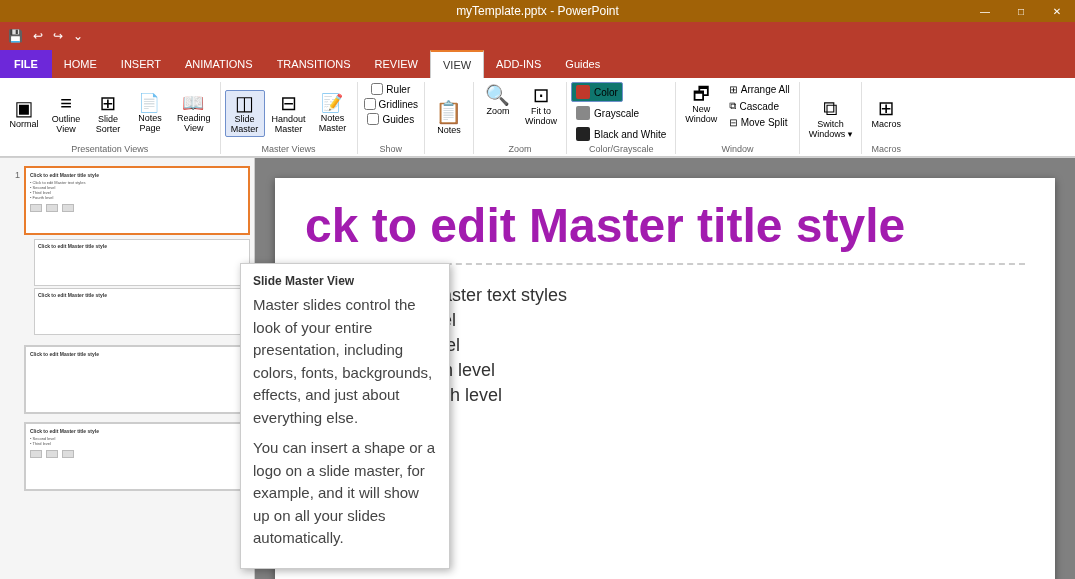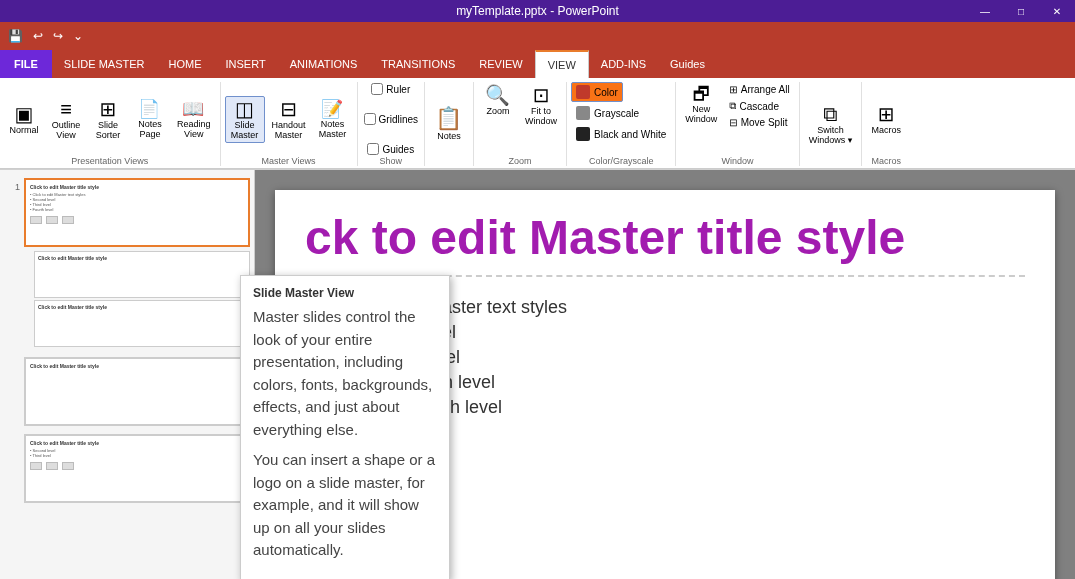--- a/index.html
+++ b/index.html
@@ -1,20 +1,20 @@
 <!DOCTYPE html>
 <html><head>
   <meta charset="utf-8">
   <style>
     * { box-sizing: border-box; margin: 0; padding: 0; }
     body { font-family: 'Segoe UI', Arial, sans-serif; font-size: 11px; background: #f0f0f0; overflow: hidden; }
 
     
     #title-bar {
-      background: #4c1d95;
+      background: #a16207;
       color: white;
       height: 22px;
       display: flex;
       align-items: center;
       justify-content: center;
       font-size: 12px;
       position: relative;
     }
     #title-bar-controls { position: absolute; right: 0; display: flex; }
     #title-bar-controls span { width: 36px; height: 22px; display: flex; align-items: center; justify-content: center; cursor: pointer; font-size: 10px; color: white; }
@@ -105,37 +105,37 @@
       border: 1px solid transparent;
       border-radius: 2px;
       background: transparent;
       font-size: 10px;
       min-width: 40px;
     }
     .ribbon-btn-icon { font-size: 20px; line-height: 1; margin-bottom: 1px; }
     .ribbon-btn-label { font-size: 9px; text-align: center; white-space: nowrap; }
 
     
-    .show-group { display: flex; flex-direction: column; gap: 16px; }
+    .show-group { display: flex; flex-direction: column; gap: 1px; }
     .show-item { display: flex; align-items: center; gap: 3px; font-size: 10px; cursor: pointer; padding: 1px 2px; }
     .show-item input { width: 12px; height: 12px; }
 
     
     .color-group { display: flex; flex-direction: column; gap: 1px; }
     .color-btn {
       display: flex;
       align-items: center;
       gap: 4px;
       padding: 2px 4px;
       cursor: pointer;
       border: 1px solid transparent;
       border-radius: 2px;
       font-size: 10px;
     }
-    .color-btn.active { background: #f97316; border-color: #7090cc; }
+    .color-btn.active { background: #0f766e; border-color: #7090cc; }
     .color-swatch { width: 14px; height: 14px; border-radius: 2px; }
     .window-btn { display: flex; align-items: center; gap: 3px; font-size: 10px; cursor: pointer; padding: 1px 4px; border: 1px solid transparent; border-radius: 2px; }
 
     
     .slide-master-btn {
       background: #e0e8f8 !important;
       border: 1px solid #7090cc !important;
     }
 
     
@@ -239,21 +239,20 @@
   <button class="qa-btn">💾</button>
   <button class="qa-btn">↩</button>
   <button class="qa-btn">↪</button>
   <button class="qa-btn">⌄</button>
 </div>
 
 <div id="ribbon">
 
   <div id="ribbon-tabs">
     <button class="ribbon-tab file-tab">FILE</button>
-    <button class="ribbon-tab">SLIDE MASTER</button>
     <button class="ribbon-tab">HOME</button>
     <button class="ribbon-tab">INSERT</button>
     <button class="ribbon-tab">ANIMATIONS</button>
     <button class="ribbon-tab">TRANSITIONS</button>
     <button class="ribbon-tab">REVIEW</button>
     <button class="ribbon-tab active">VIEW</button>
     <button class="ribbon-tab">ADD-INS</button>
     <button class="ribbon-tab">Guides</button>
   </div>
 

